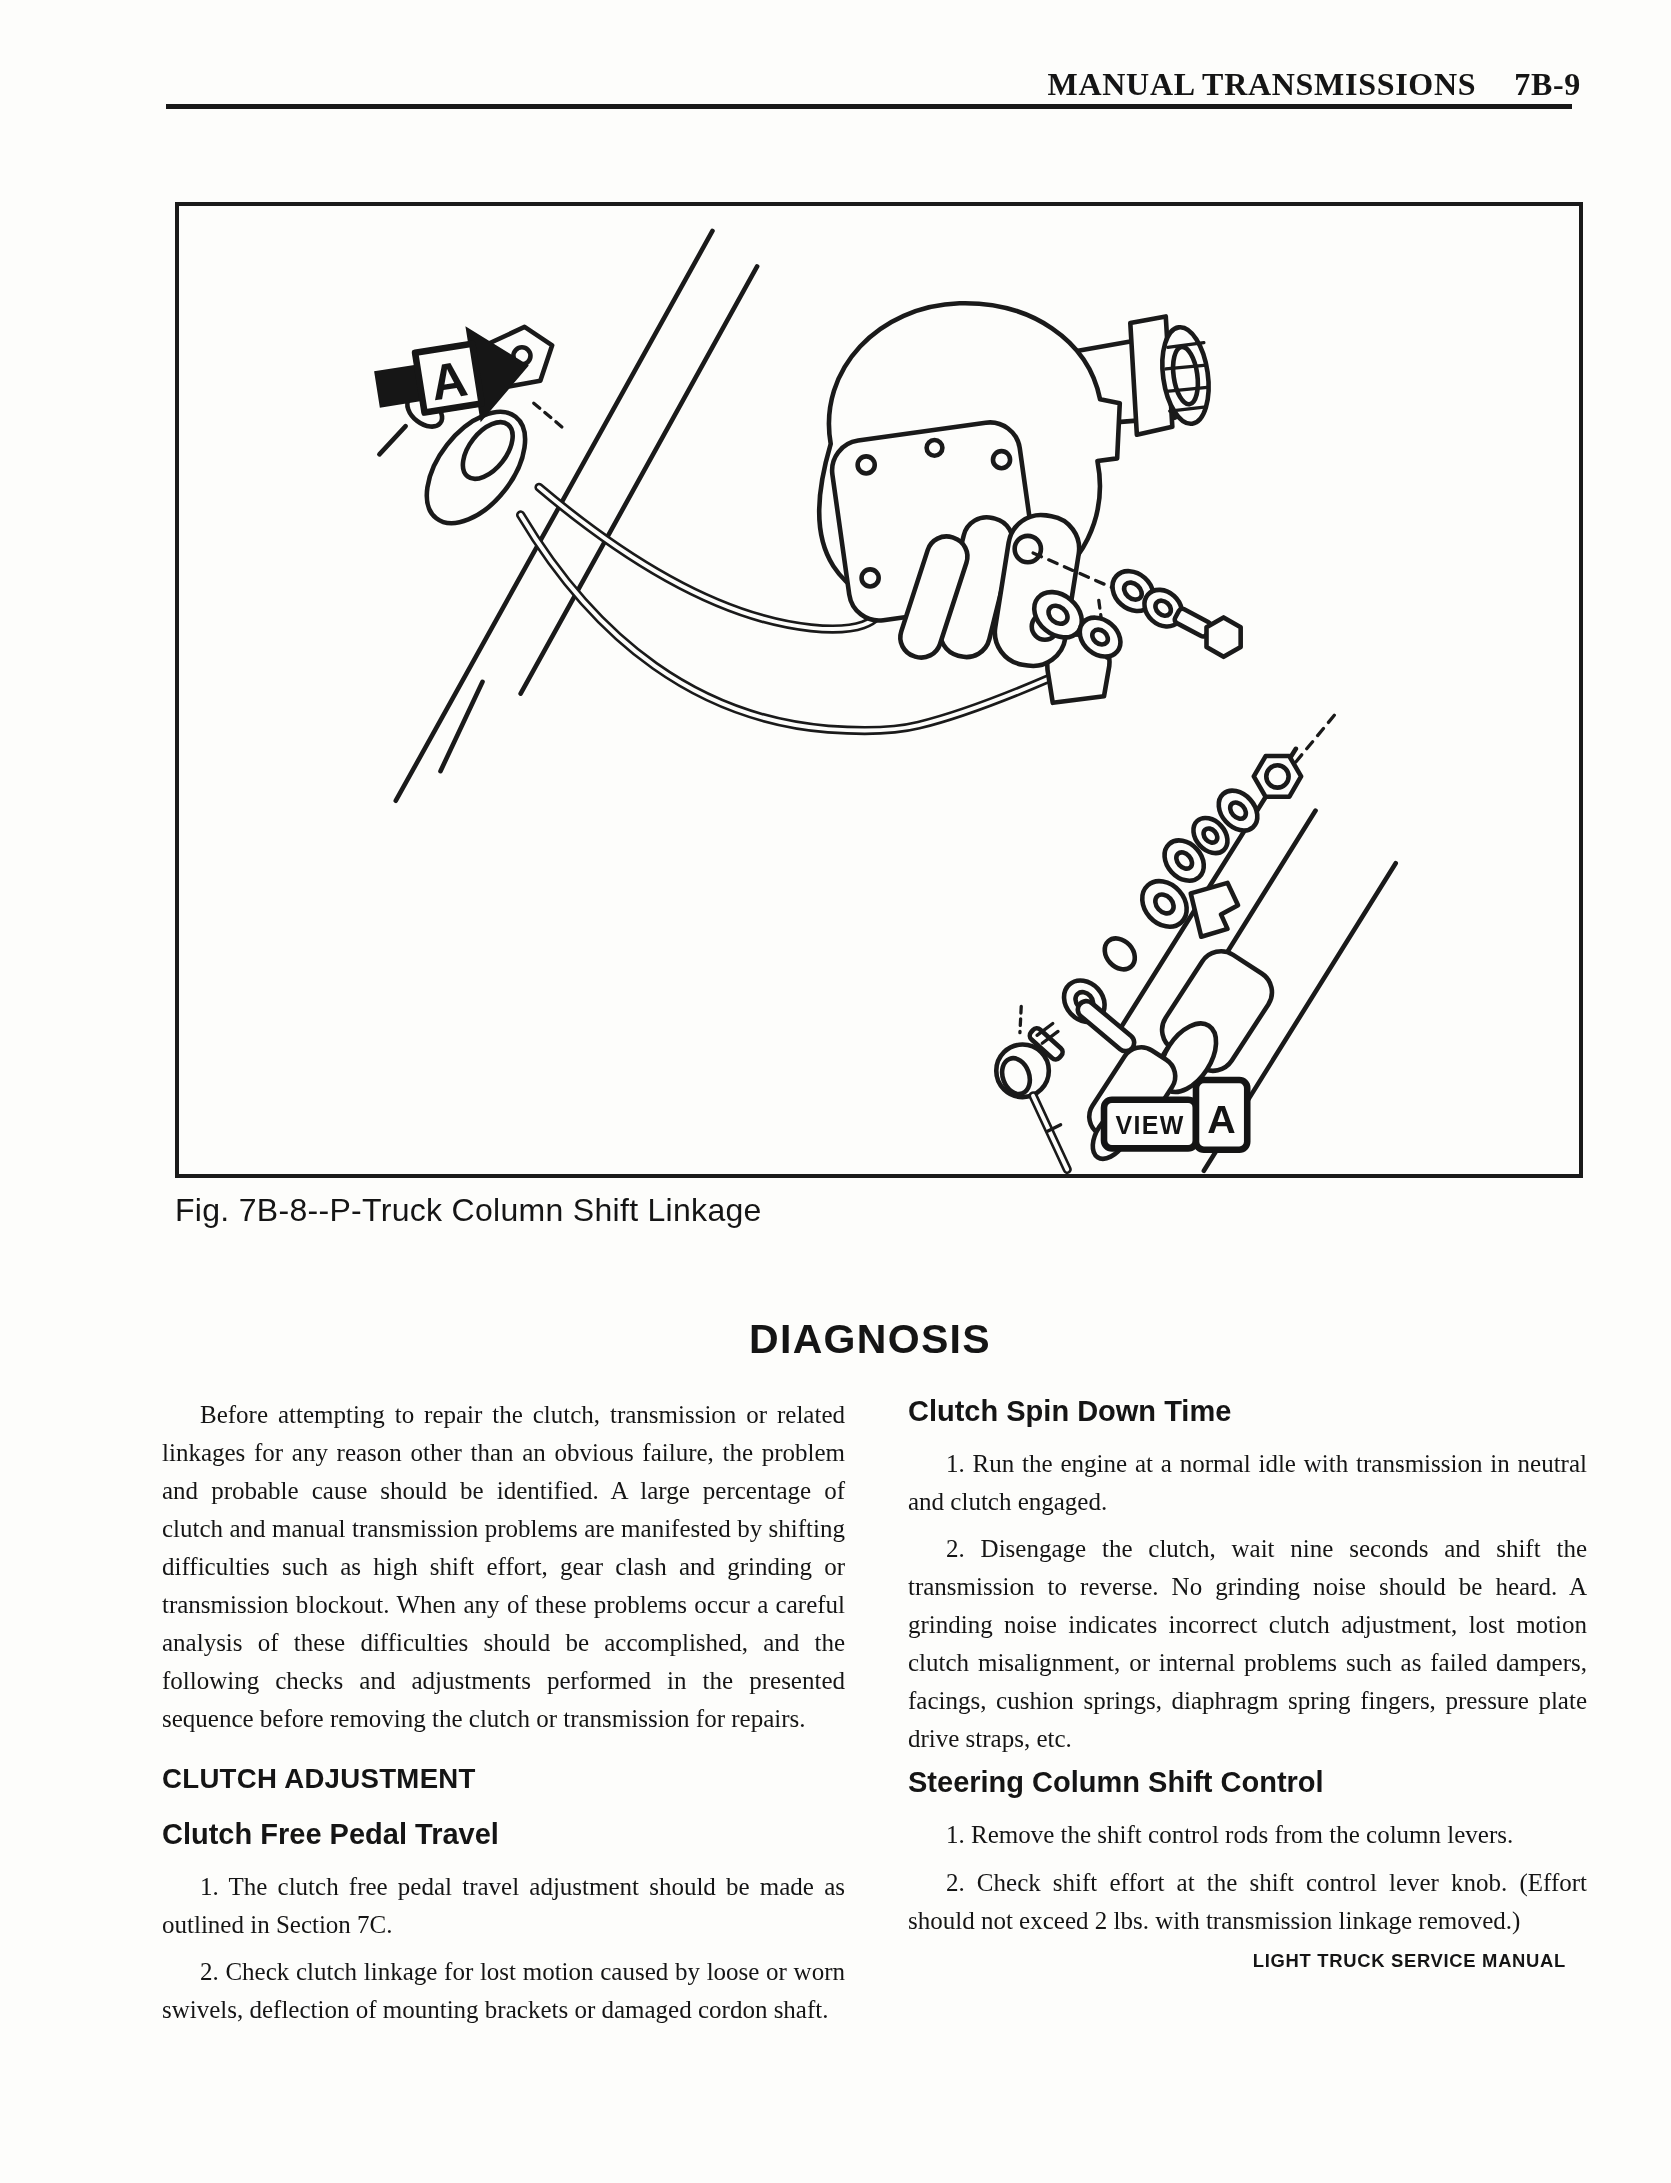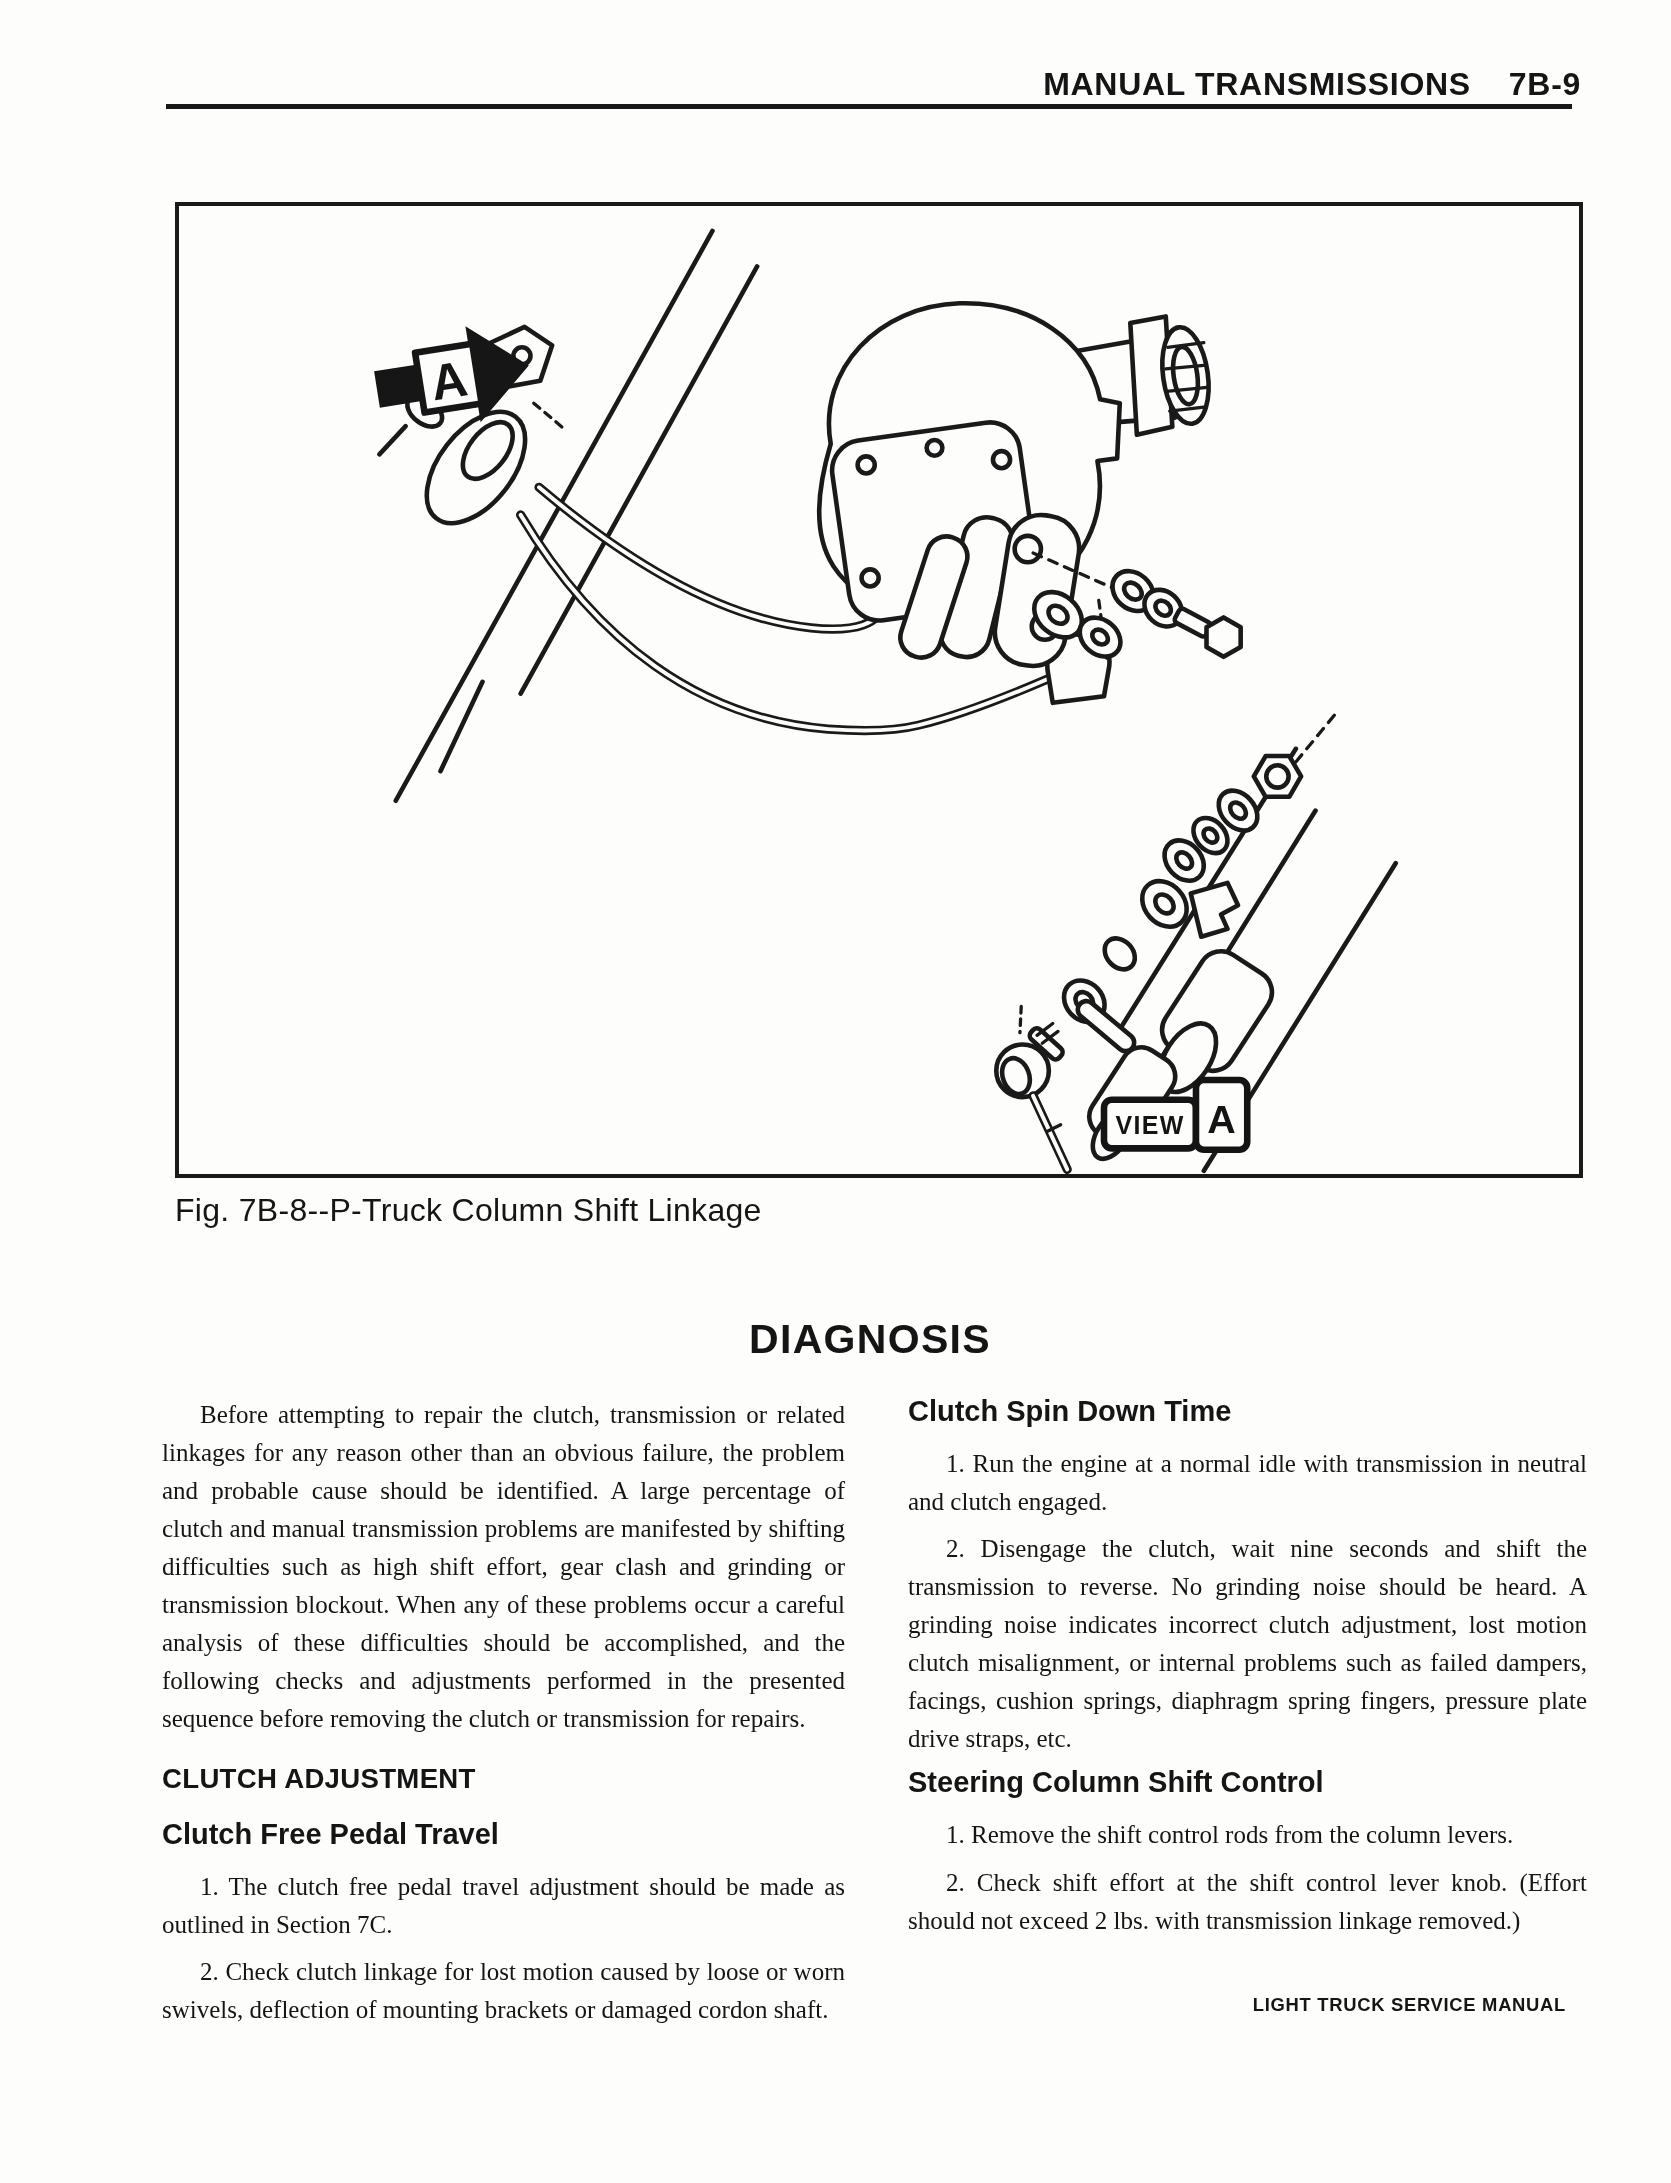--- a/index.html
+++ b/index.html
@@ -6,21 +6,21 @@
   .page{
     position:relative;
     width:1672px;height:2183px;
     background:#fdfdfb;
     color:#151515;
     overflow:hidden;
     font-family:"Liberation Serif", serif;
   }
   .header{
     position:absolute;top:68px;right:91px;
-    font-family:Liberation Sans, sans-serif;
+    font-family:Liberation Serif, serif;
     font-weight:bold;font-size:32px;line-height:1;
     letter-spacing:0.7px;white-space:nowrap;
   }
   .header .pagenum{margin-left:38px;}
   .header-rule{
     position:absolute;left:166px;top:104px;width:1406px;height:5.3px;
     background:#181818;
   }
   .figure-frame{
     position:absolute;left:175px;top:202px;width:1408px;height:976px;
@@ -52,21 +52,21 @@
     font-weight:bold;font-size:27.6px;line-height:1.08;
     letter-spacing:0.3px;
     margin:26px 0 25px 0;
   }
   .col p{
     font-size:25px;line-height:38px;
     text-align:justify;text-indent:38px;
     margin:0 0 9.2px 0;
   }
   .footer{
-    position:absolute;top:1996px;right:106px;
+    position:absolute;top:1952px;right:106px;
     font-family:"Liberation Sans", sans-serif;
     font-weight:bold;font-size:18.4px;letter-spacing:0.7px;line-height:1;
     white-space:nowrap;
   }
 </style>
 </head>
 <body>
 
 <div class="page">
 

